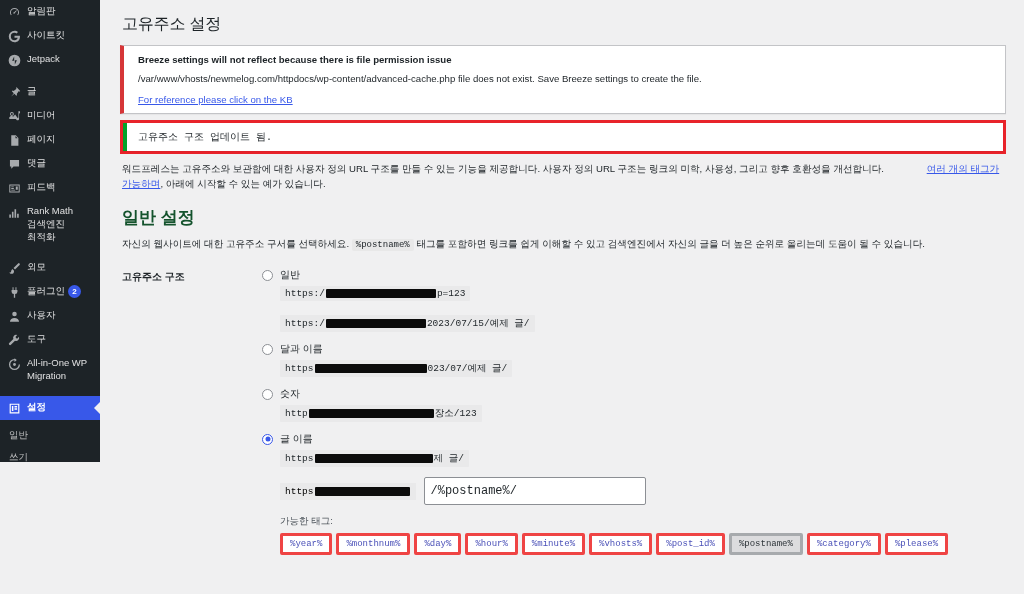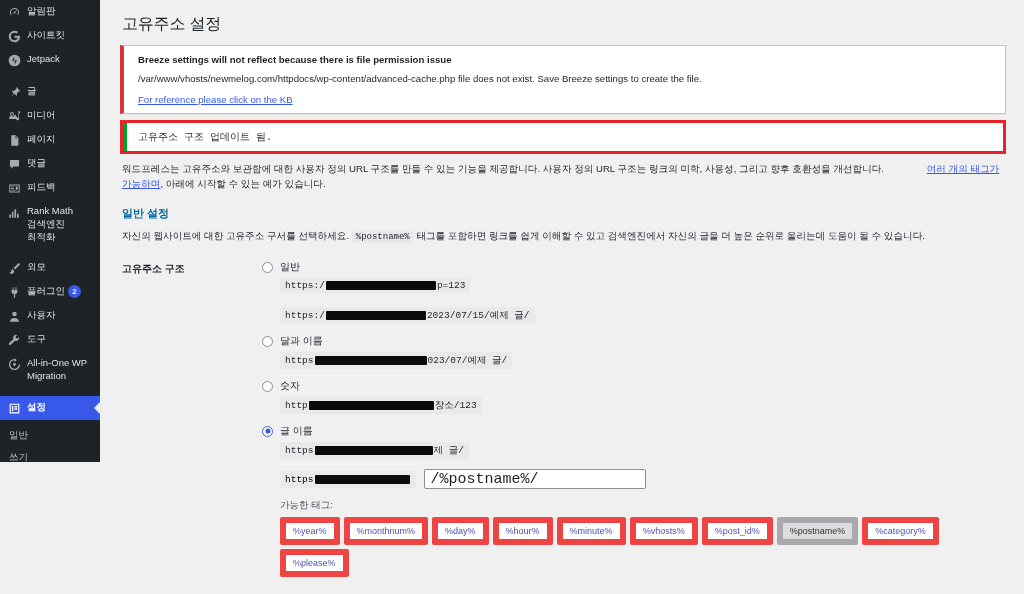--- a/index.html
+++ b/index.html
@@ -78,21 +78,21 @@
   }
   .highlight-box .notice { margin: 0; border-top: none; border-right: none; border-bottom: none; font-family: Liberation Mono, monospace; }
 
   .intro {
     font-size: 9.6px; color: #1d2327; line-height: 1.55;
     margin: 7px 0 14px 2px;
   }
   .intro a { color: #3858e9; text-decoration: underline; margin-left: 40px; }
 
   h2.section {
-    font-size: 11px; font-weight: 700; color: #0369a1;
+    font-size: 17px; font-weight: 700; color: #14532d;
     margin: 0 0 7px 2px;
   }
   .section-desc {
     font-size: 9.6px; color: #1d2327; line-height: 1.6; margin: 0 0 16px 2px;
   }
   code.inline {
     background: #e8e8e8; padding: 1px 4px; border-radius: 2px;
     font-family: "Liberation Mono", "DejaVu Sans Mono", monospace;
     font-size: 9px; color: #1d2327;
   }
@@ -127,32 +127,32 @@
     display: inline-block; background: #0b0b0b; color: transparent;
     border-radius: 1px; vertical-align: middle; height: 9px;
     margin: 0 1px;
   }
   .custom-row { display: flex; align-items: center; margin: 5px 0 0 18px; gap: 0; }
   .custom-prefix {
     font-size: 9.5px; font-family: "Liberation Mono","DejaVu Sans Mono",monospace;
     background: #e9e9ea; padding: 3px 5px; white-space: nowrap;
   }
   .custom-input {
-    width: 222px; height: 20px; border: 1px solid #8c8f94; background: #fff;
-    font-size: 15px; font-family: "Liberation Mono","DejaVu Sans Mono",monospace;
+    width: 222px; height: 28px; border: 1px solid #8c8f94; background: #fff;
+    font-size: 12px; font-family: "Liberation Mono","DejaVu Sans Mono",monospace;
     padding: 0 6px; color: #1d2327; margin-left: 8px; border-radius: 2px;
     outline: none;
   }
   .tags-label {
     margin: 10px 0 5px 18px; font-size: 9.5px; color: #50575e;
   }
   .tag-list { display: flex; gap: 4px; margin-left: 18px; flex-wrap: wrap; }
   .tag-btn {
-    border: 6px solid #ef4444; background: #fff; color: #4b51b8;
-    font-family: Liberation Sans, sans-serif;
+    border: 3px solid #ef4444; background: #fff; color: #4b51b8;
+    font-family: Liberation Mono, monospace;
     font-size: 9px; padding: 3px 7px; border-radius: 2px; cursor: pointer;
     white-space: nowrap;
   }
   .tag-btn.selected { background: #dcdcde; border-color: #a7aaad; color: #2c3338; }
 </style>
 </head>
 <body>
 
 <div class="screen">
 

